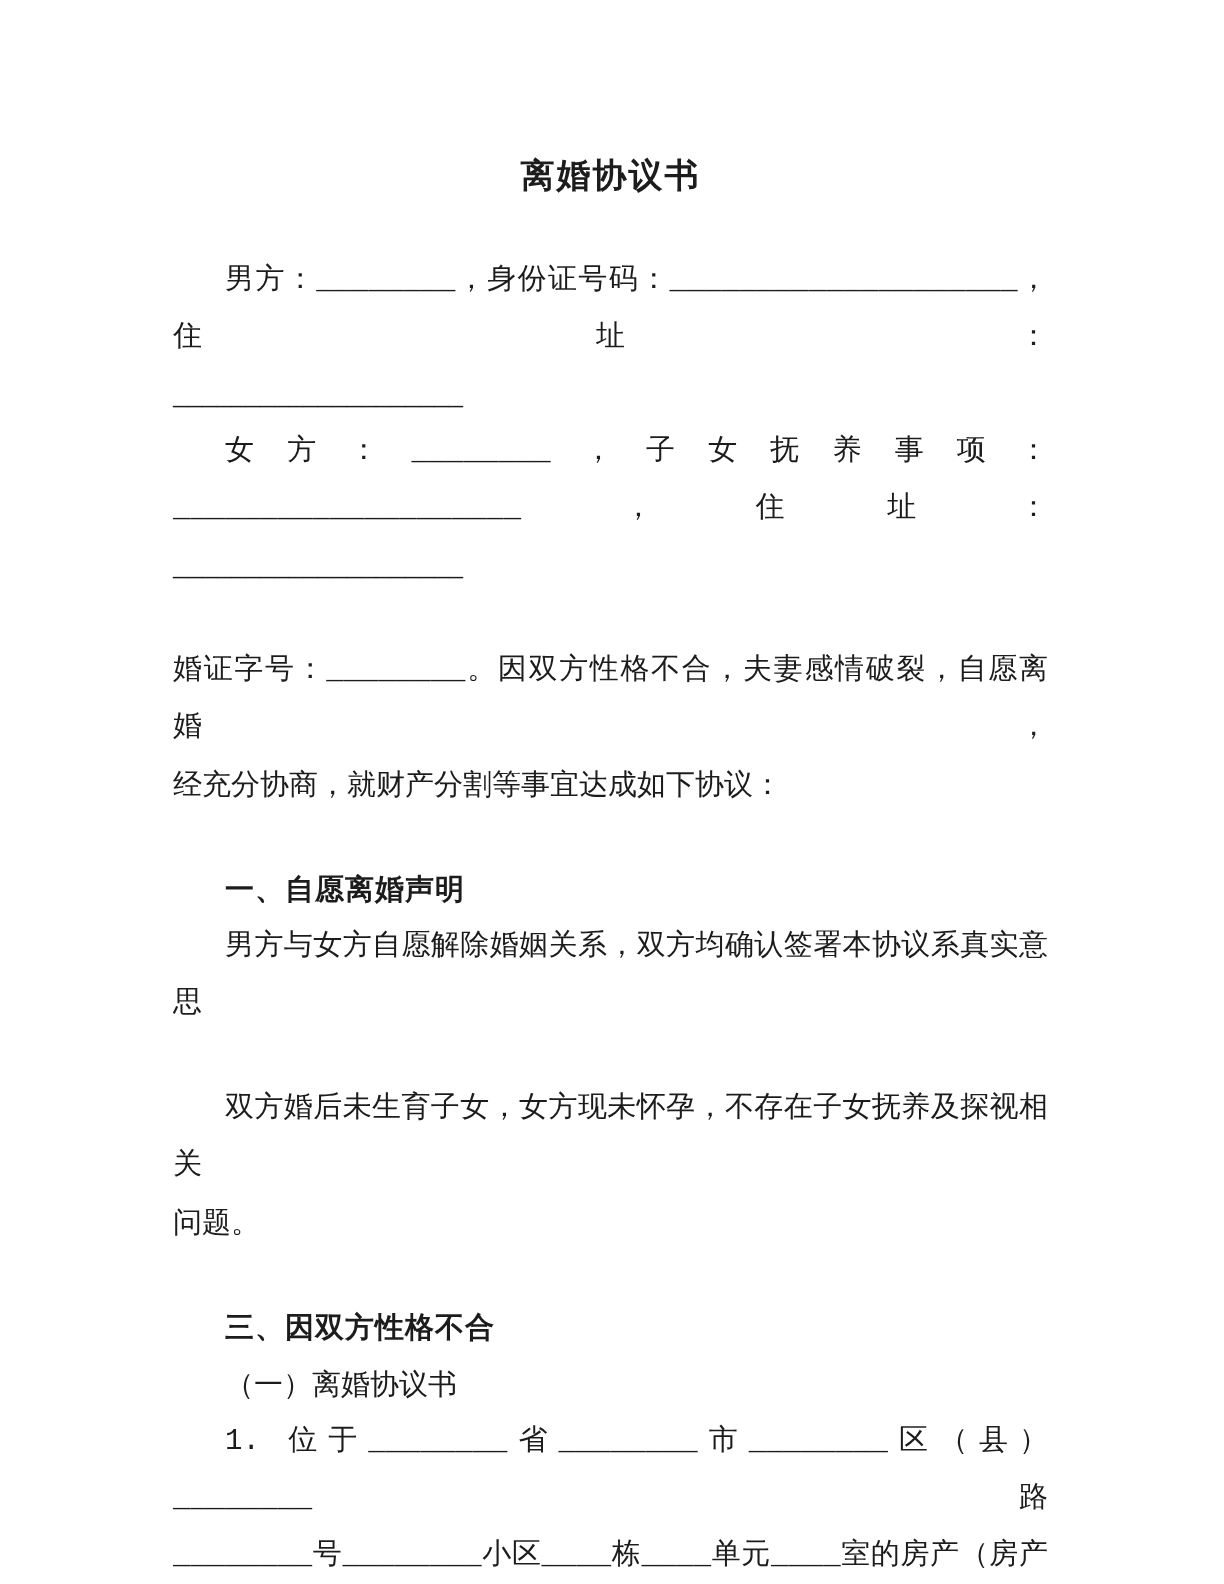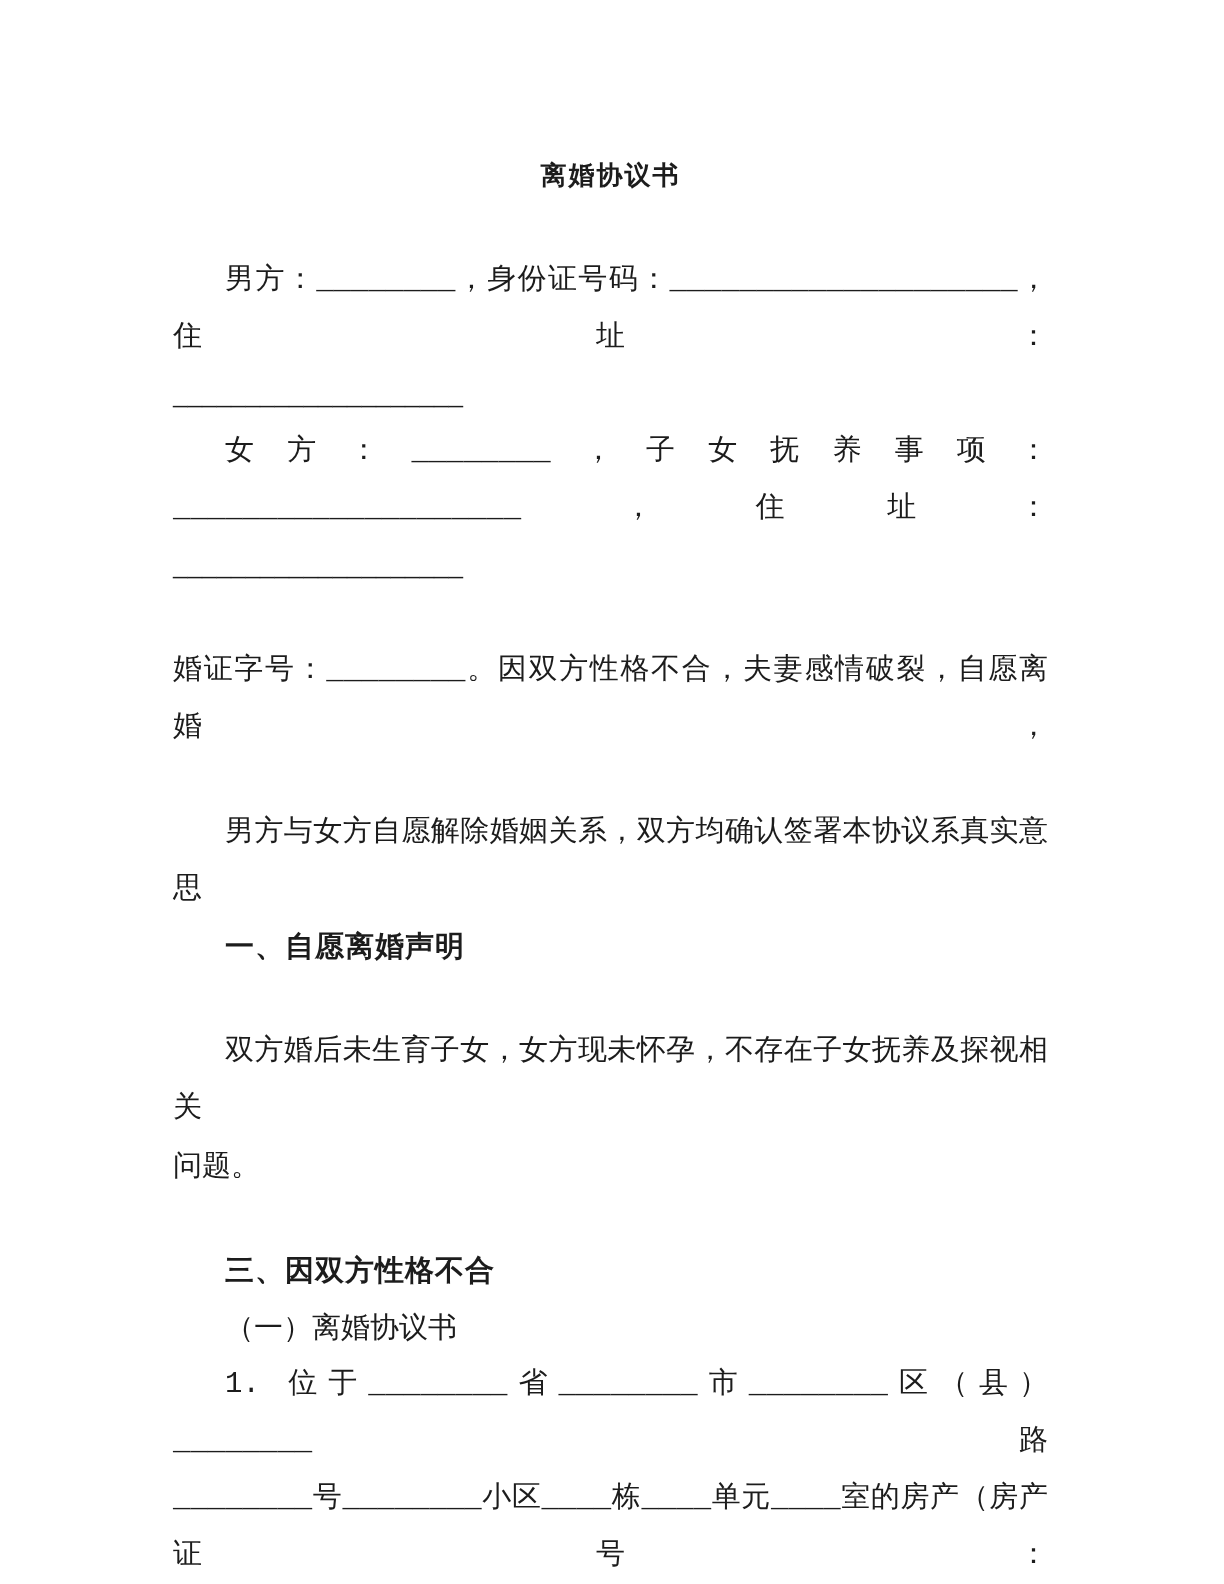--- a/index.html
+++ b/index.html
@@ -30,21 +30,21 @@
   .just {
     text-align: justify;
     text-align-last: justify;
     font-family: Liberation Mono, monospace;
   }
   .indent {
     text-indent: 52px;
   }
   .doc-title {
     text-align-last: center;
-    font-size: 26px;
+    font-size: 34px;
     font-weight: bold;
     letter-spacing: 2px;
   }
   .heading {
     font-weight: bold;
     letter-spacing: 1px;
   }
   .spacer {
     height: 48px;
   }
@@ -60,25 +60,26 @@
     <div class="spacer"></div>
 
     <div class="line just indent">男方：________，身份证号码：____________________，住址：</div>
     <div class="line">____________________</div>
     <div class="line just indent">女方：________，子女抚养事项：____________________，住址：</div>
     <div class="line">____________________</div>
 
     <div class="spacer"></div>
 
     <div class="line just">婚证字号：________。因双方性格不合，夫妻感情破裂，自愿离婚，</div>
+    <div class="line">经充分协商，就财产分割等事宜达成如下协议：</div>
 
     <div class="spacer"></div>
 
+    <div class="line heading indent">一、自愿离婚声明</div>
     <div class="line just indent">男方与女方自愿解除婚姻关系，双方均确认签署本协议系真实意思</div>
-    <div class="line heading indent">一、自愿离婚声明</div>
 
     <div class="spacer"></div>
 
     <div class="line just indent">双方婚后未生育子女，女方现未怀孕，不存在子女抚养及探视相关</div>
     <div class="line">问题。</div>
 
     <div class="spacer"></div>
 
     <div class="line heading indent">三、因双方性格不合</div>
     <div class="line indent">（一）离婚协议书</div>

